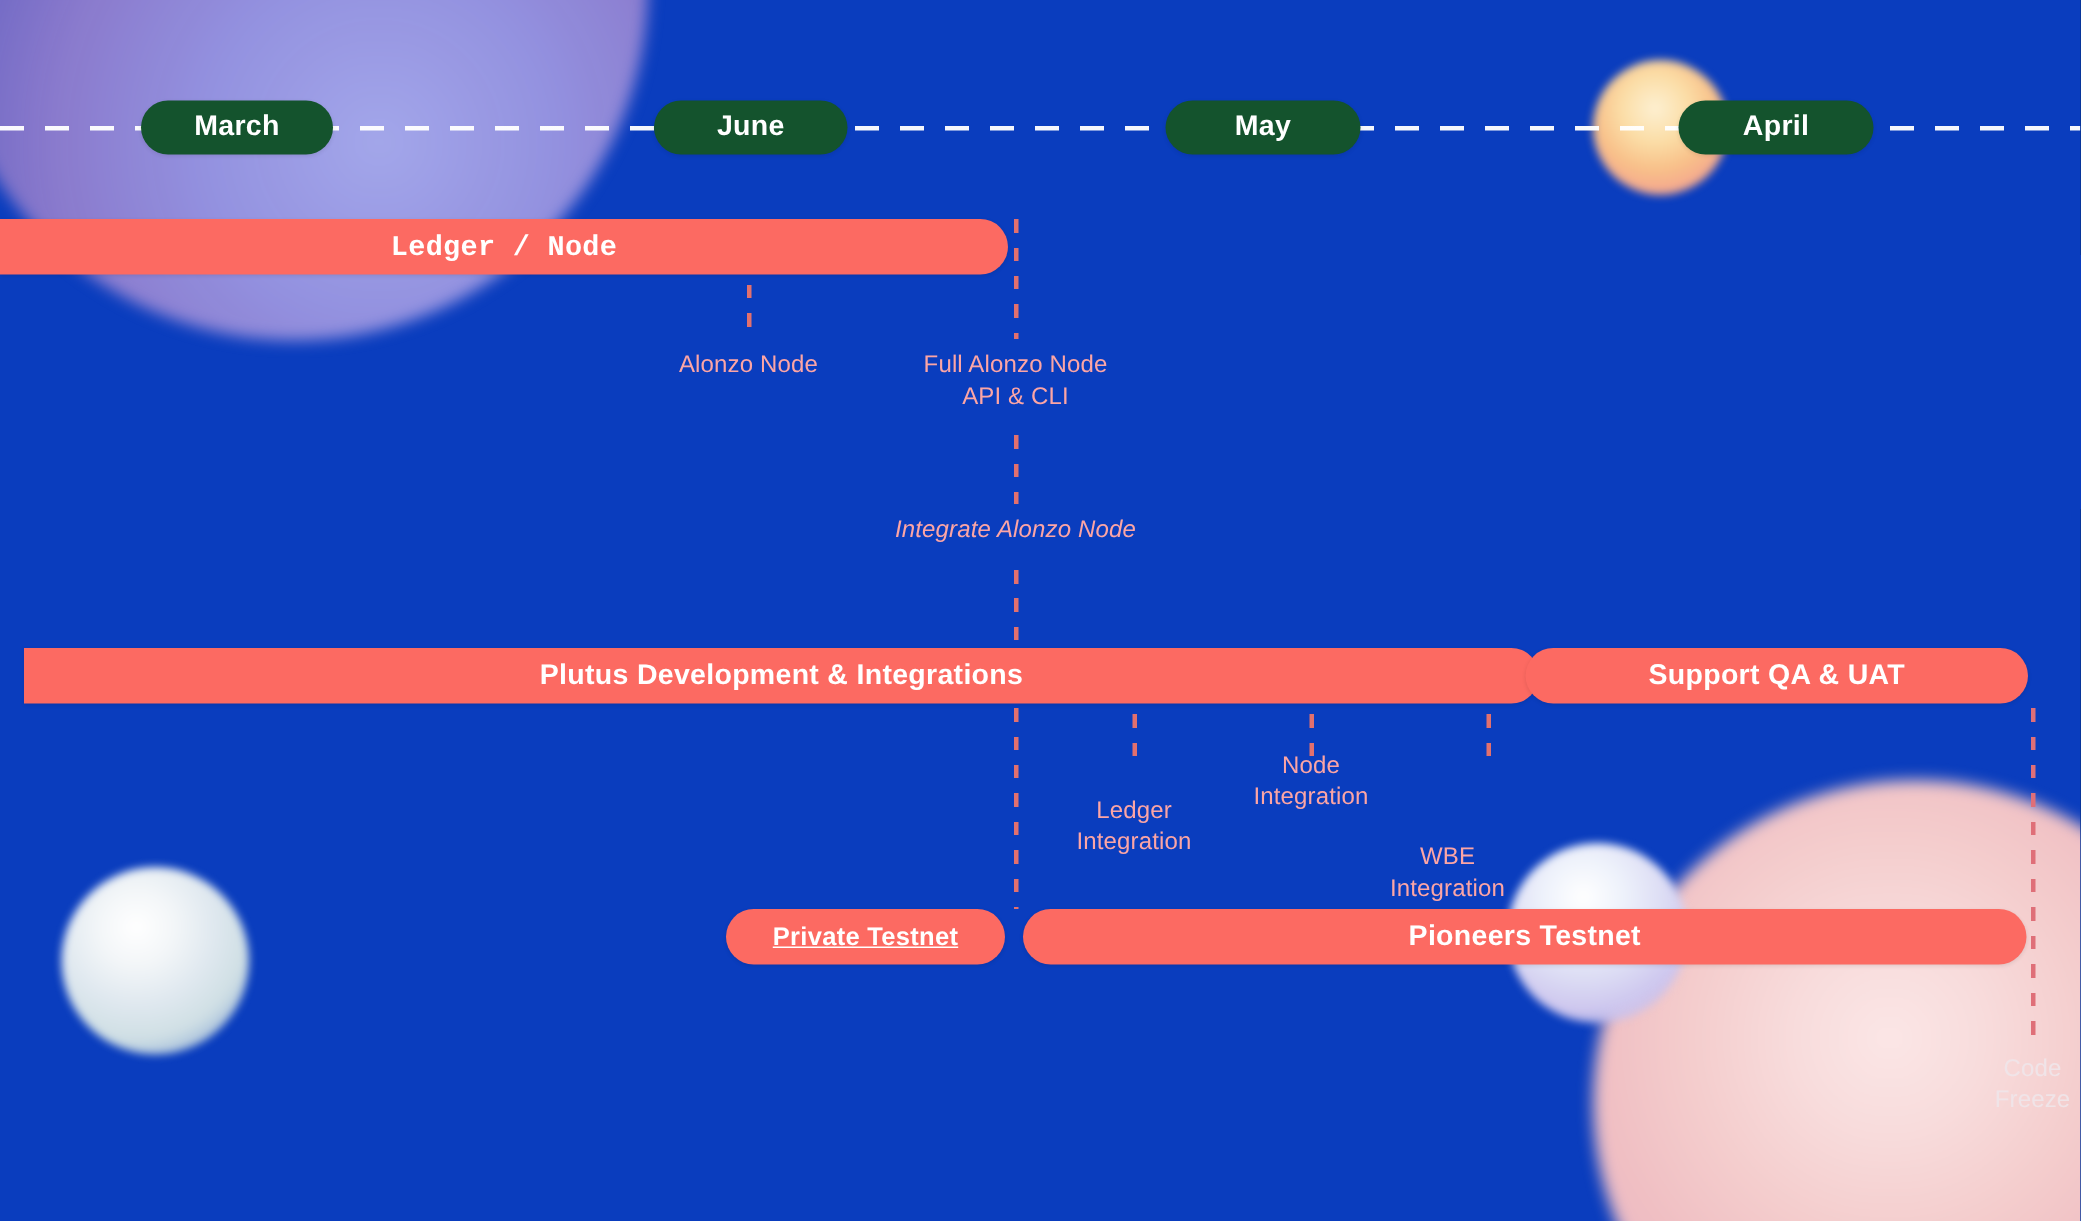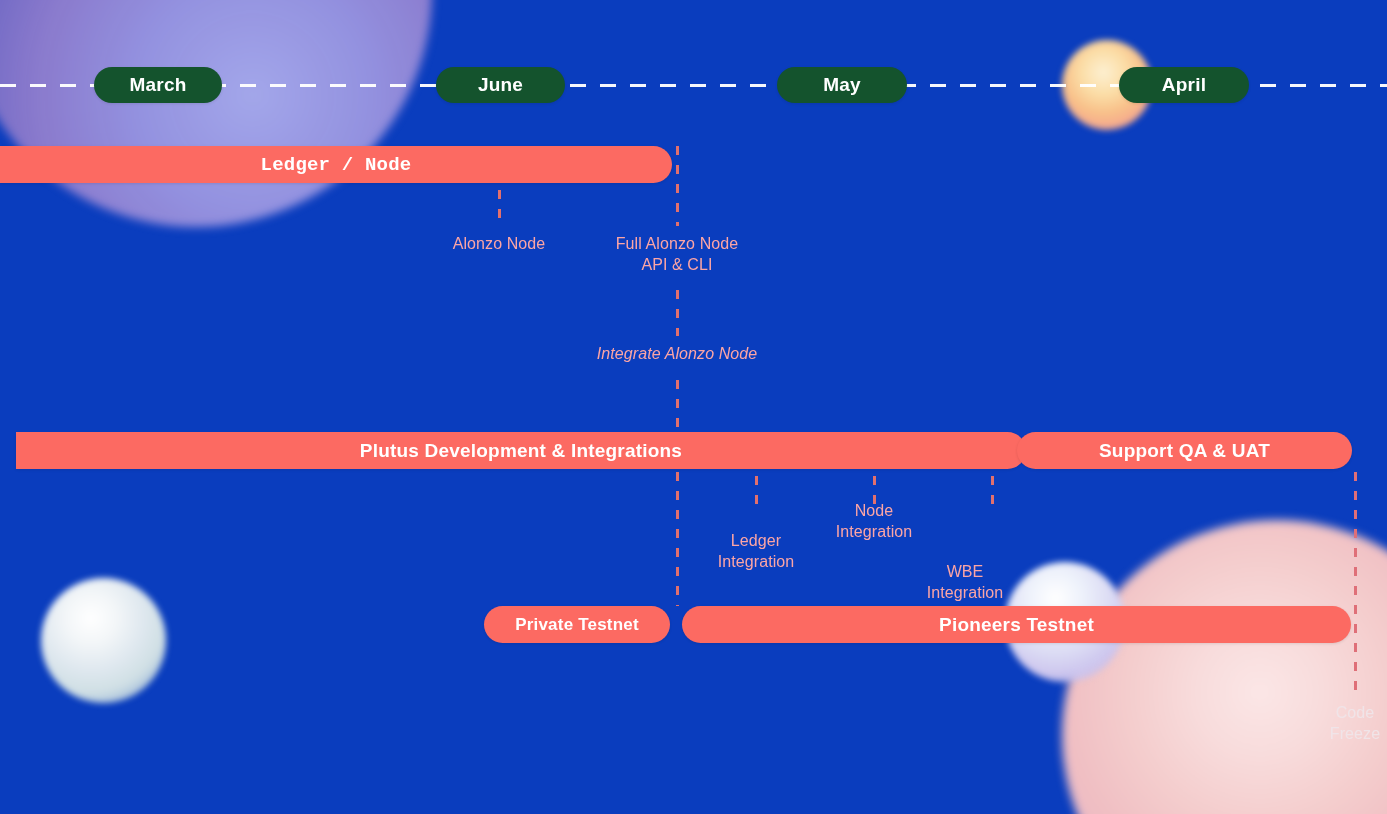--- a/index.html
+++ b/index.html
@@ -148,20 +148,21 @@
     font-weight: bold;
     letter-spacing: 0.2px;
     box-shadow: 0 1px 3px rgba(0,0,0,0.10);
   }
   .bar.flush-left {
     border-top-left-radius: 0;
     border-bottom-left-radius: 0;
   }
   .bar-sm {
     font-size: 17px;
+    text-decoration: underline;
   }
 
   
   .vline {
     position: absolute;
     width: 3px;
     background-image: repeating-linear-gradient(
       to bottom,
       #e2706e 0px,
       #e2706e 9px,

